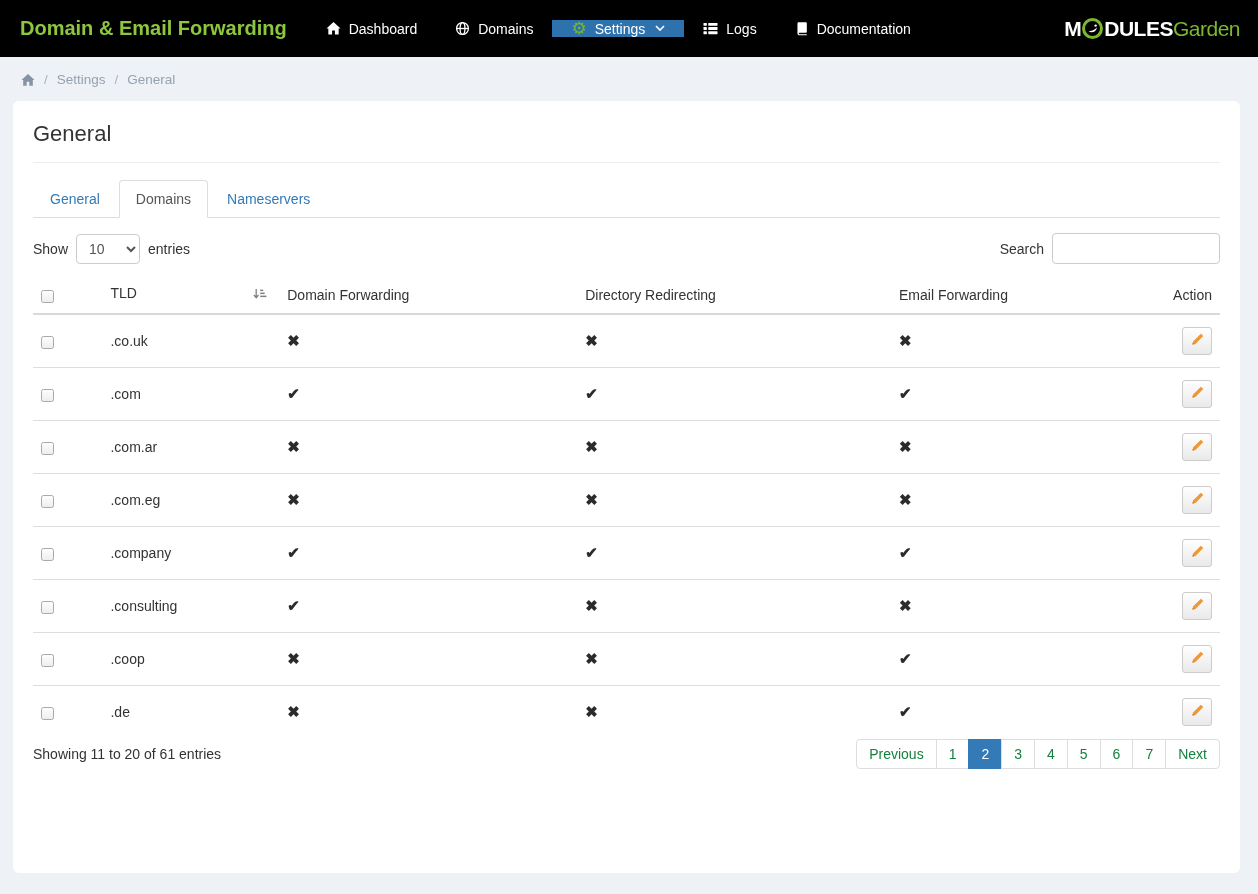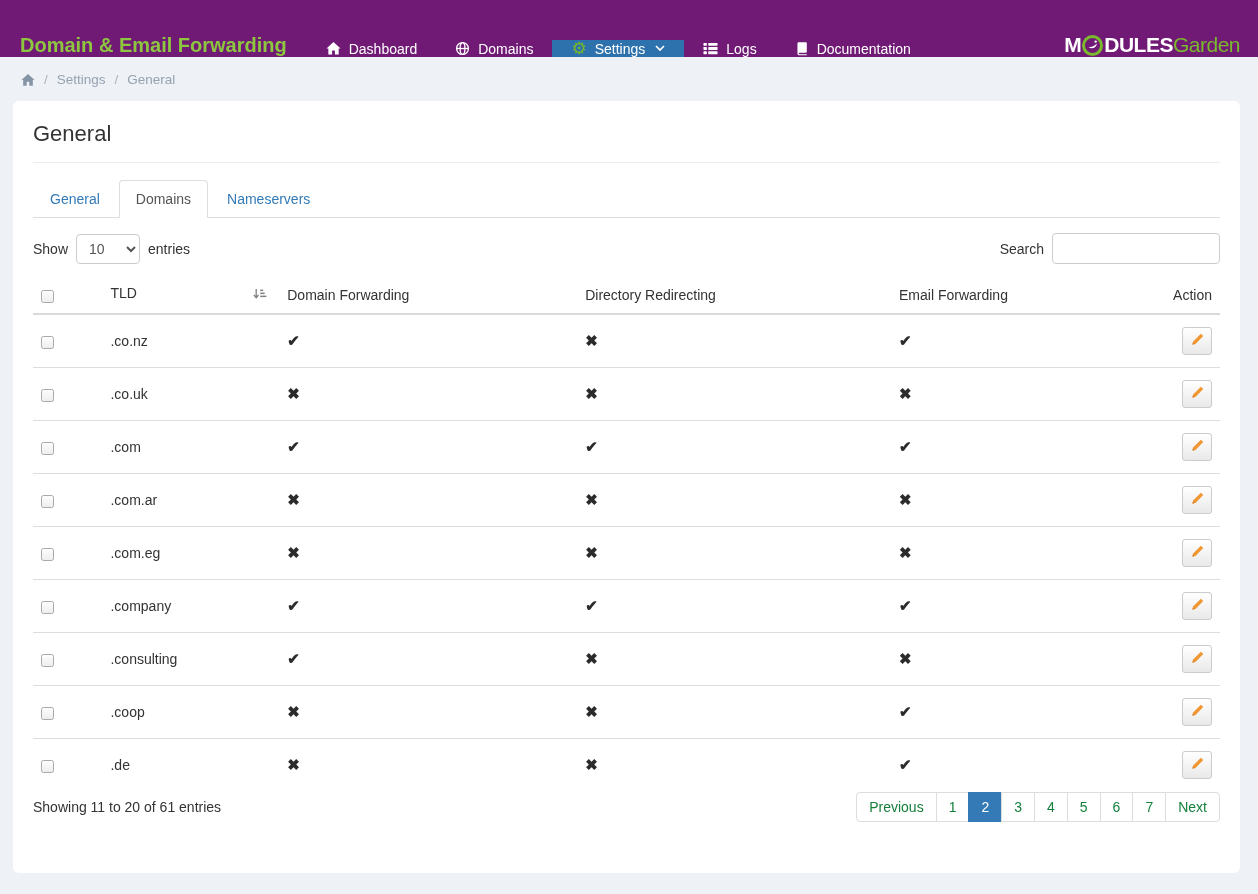--- a/index.html
+++ b/index.html
@@ -7,23 +7,23 @@
   body {
     font-family: "Liberation Sans", sans-serif;
     font-size: 14px;
     color: #333;
     background: #eef1f6;
     overflow: hidden;
   }
   
   .navbar {
     height: 57px;
-    background: #701a75;
+    background: #000000;
     display: flex;
-    align-items: flex-end;
+    align-items: center;
   }
   .brand {
     display: flex; align-items: center;
     padding: 0 20px 0 20px;
     color: #8dc63f;
     font-size: 20px;
     font-weight: bold;
     white-space: nowrap;
   }
   .nav-menu { list-style: none; display: flex; align-items: stretch; }
@@ -289,33 +289,20 @@
               </svg></span></th>
         <th class="c-df">Domain Forwarding</th>
         <th class="c-dr">Directory Redirecting</th>
         <th class="c-ef">Email Forwarding</th>
         <th class="c-action">Action</th>
       </tr>
     </thead>
     <tbody id="table-body">
         <tr>
           <td class="c-check"><input type="checkbox" class="cb" style=""></td>
-          <td>.co.nz</td>
-          <td><span class="mark">✔</span></td>
-          <td><span class="mark">✖</span></td>
-          <td><span class="mark">✔</span></td>
-          <td class="c-action"><button class="edit-btn">
-              <span><svg width="13" height="13" viewBox="0 0 16 16">
-                  <path fill="#ef9732" d="M12.2.9l2.9 2.9-9.6 9.6-3.7.8.8-3.7z"></path>
-                  <path fill="#c96a14" d="M1.8 14.2l.5-2.3 1.8 1.8z"></path>
-                </svg></span>
-            </button></td>
-        </tr>
-        <tr>
-          <td class="c-check"><input type="checkbox" class="cb" style=""></td>
           <td>.co.uk</td>
           <td><span class="mark">✖</span></td>
           <td><span class="mark">✖</span></td>
           <td><span class="mark">✖</span></td>
           <td class="c-action"><button class="edit-btn">
               <span><svg width="13" height="13" viewBox="0 0 16 16">
                   <path fill="#ef9732" d="M12.2.9l2.9 2.9-9.6 9.6-3.7.8.8-3.7z"></path>
                   <path fill="#c96a14" d="M1.8 14.2l.5-2.3 1.8 1.8z"></path>
                 </svg></span>
             </button></td>

